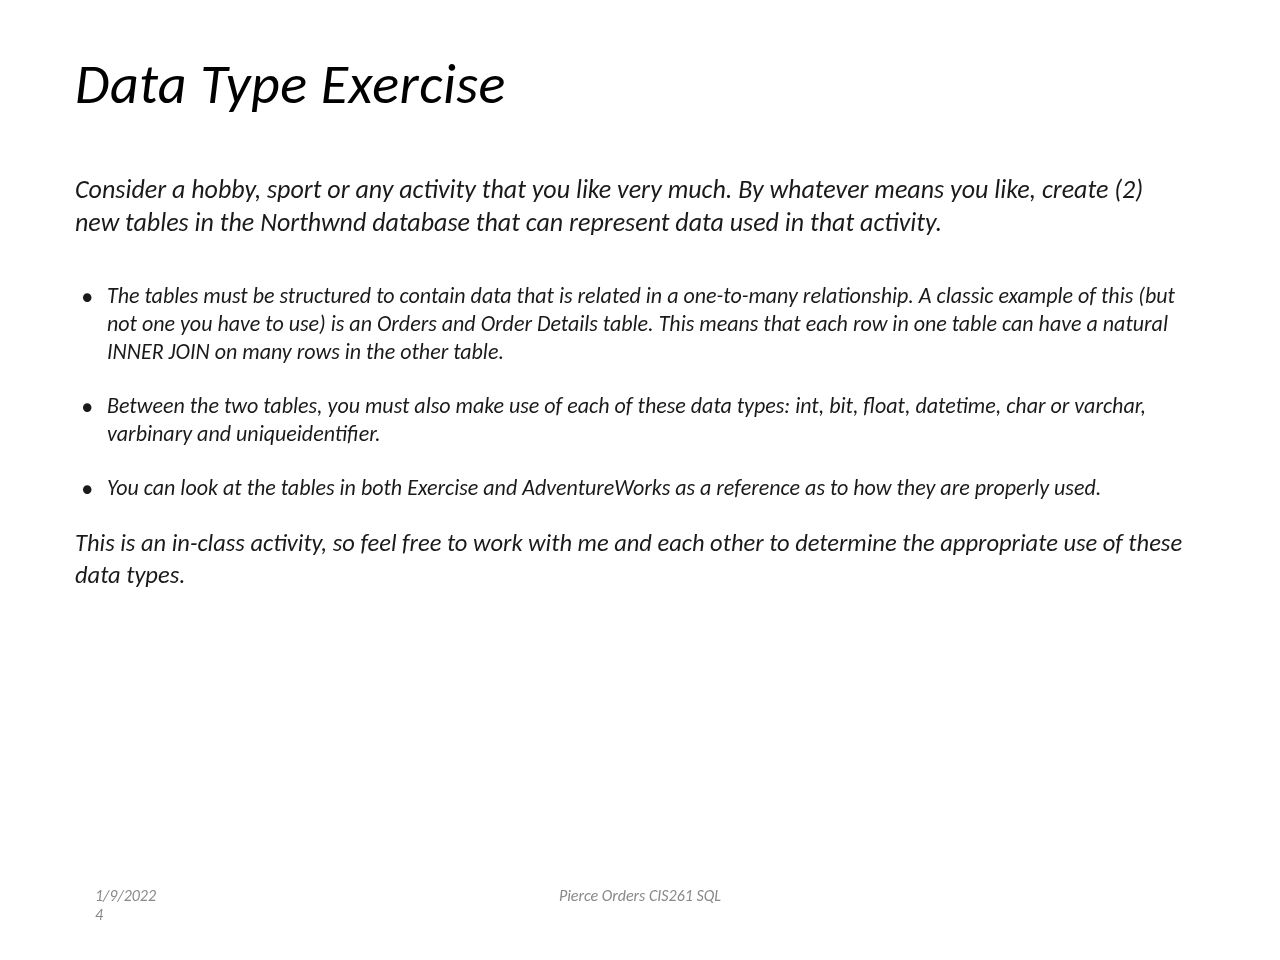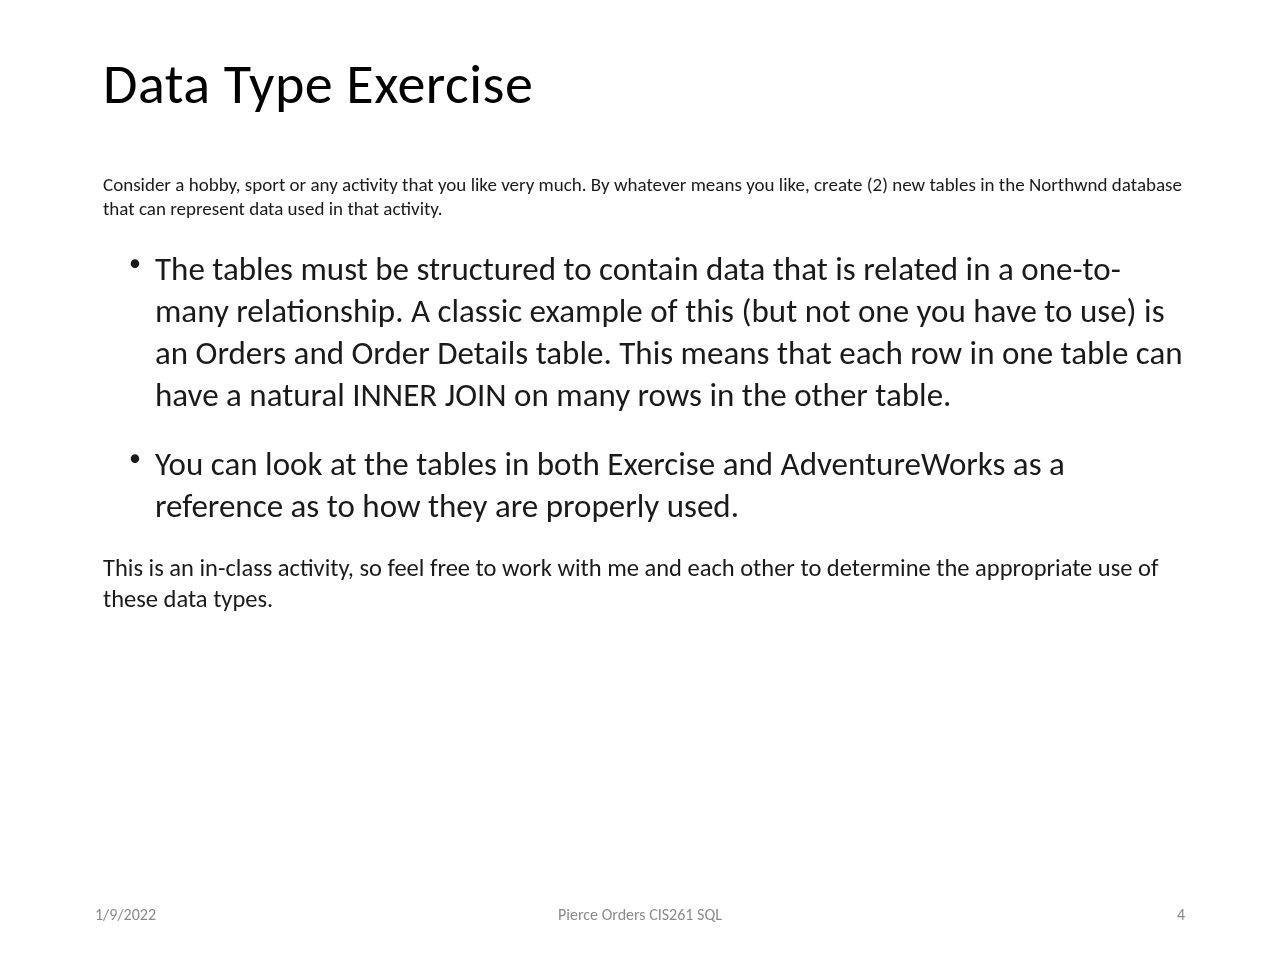--- a/index.html
+++ b/index.html
@@ -12,48 +12,48 @@
       height: 960px;
       background: #ffffff;
       font-family: Calibri, 'Segoe UI', Arial, sans-serif;
       color: #1a1a1a;
       position: relative;
       overflow: hidden;
     }
     .slide {
       width: 100%;
       height: 100%;
-      padding: 50px 95px 0 103px;
+      padding: 50px 95px 0 75px;
       position: relative;
+      font-style: italic;
     }
     .title {
       font-size: 56px;
       font-weight: 300;
       color: #000;
       margin-bottom: 55px;
       letter-spacing: 0.5px;
     }
     .intro {
-      font-size: 19px;
+      font-size: 26px;
       line-height: 1.28;
       color: #1a1a1a;
-      margin-bottom: 26px;
+      margin-bottom: 42px;
     }
     .bullets {
       list-style: none;
       margin-left: 30px;
     }
     .bullets li {
-      font-size: 33px;
+      font-size: 22px;
       line-height: 1.28;
       color: #1a1a1a;
       margin-bottom: 26px;
       position: relative;
       padding-left: 2px;
-      margin-left: 20px;
     }
     .bullets li::before {
       content: "•";
       position: absolute;
       left: -24px;
       top: 0;
       font-size: 24px;
     }
     .outro {
       font-size: 24.5px;
@@ -65,37 +65,39 @@
       position: absolute;
       bottom: 36px;
       left: 0;
       width: 100%;
       padding: 0 95px;
       display: flex;
       justify-content: space-between;
       align-items: flex-start;
       font-size: 16px;
       color: #8a8a8a;
+      flex-direction: column;
     }
     .footer-center {
       position: absolute;
       left: 50%;
       transform: translateX(-50%);
     }
   </style>
 </head>
 <body>
 
 <div class="slide">
   <h1 class="title">Data Type Exercise</h1>
 
   <p class="intro">Consider a hobby, sport or any activity that you like very much. By whatever means you like, create (2) new tables in the Northwnd database that can represent data used in that activity.</p>
 
   <ul class="bullets">
     <li>The tables must be structured to contain data that is related in a one-to-many relationship. A classic example of this (but not one you have to use) is an Orders and Order Details table. This means that each row in one table can have a natural INNER JOIN on many rows in the other table.</li>
+    <li>Between the two tables, you must also make use of each of these data types: int, bit, float, datetime, char or varchar, varbinary and uniqueidentifier.</li>
     <li>You can look at the tables in both Exercise and AdventureWorks as a reference as to how they are properly used.</li>
   </ul>
 
   <p class="outro">This is an in-class activity, so feel free to work with me and each other to determine the appropriate use of these data types.</p>
 
   <div class="footer">
     <span>1/9/2022</span>
     <span class="footer-center">Pierce Orders CIS261 SQL</span>
     <span>4</span>
   </div>

